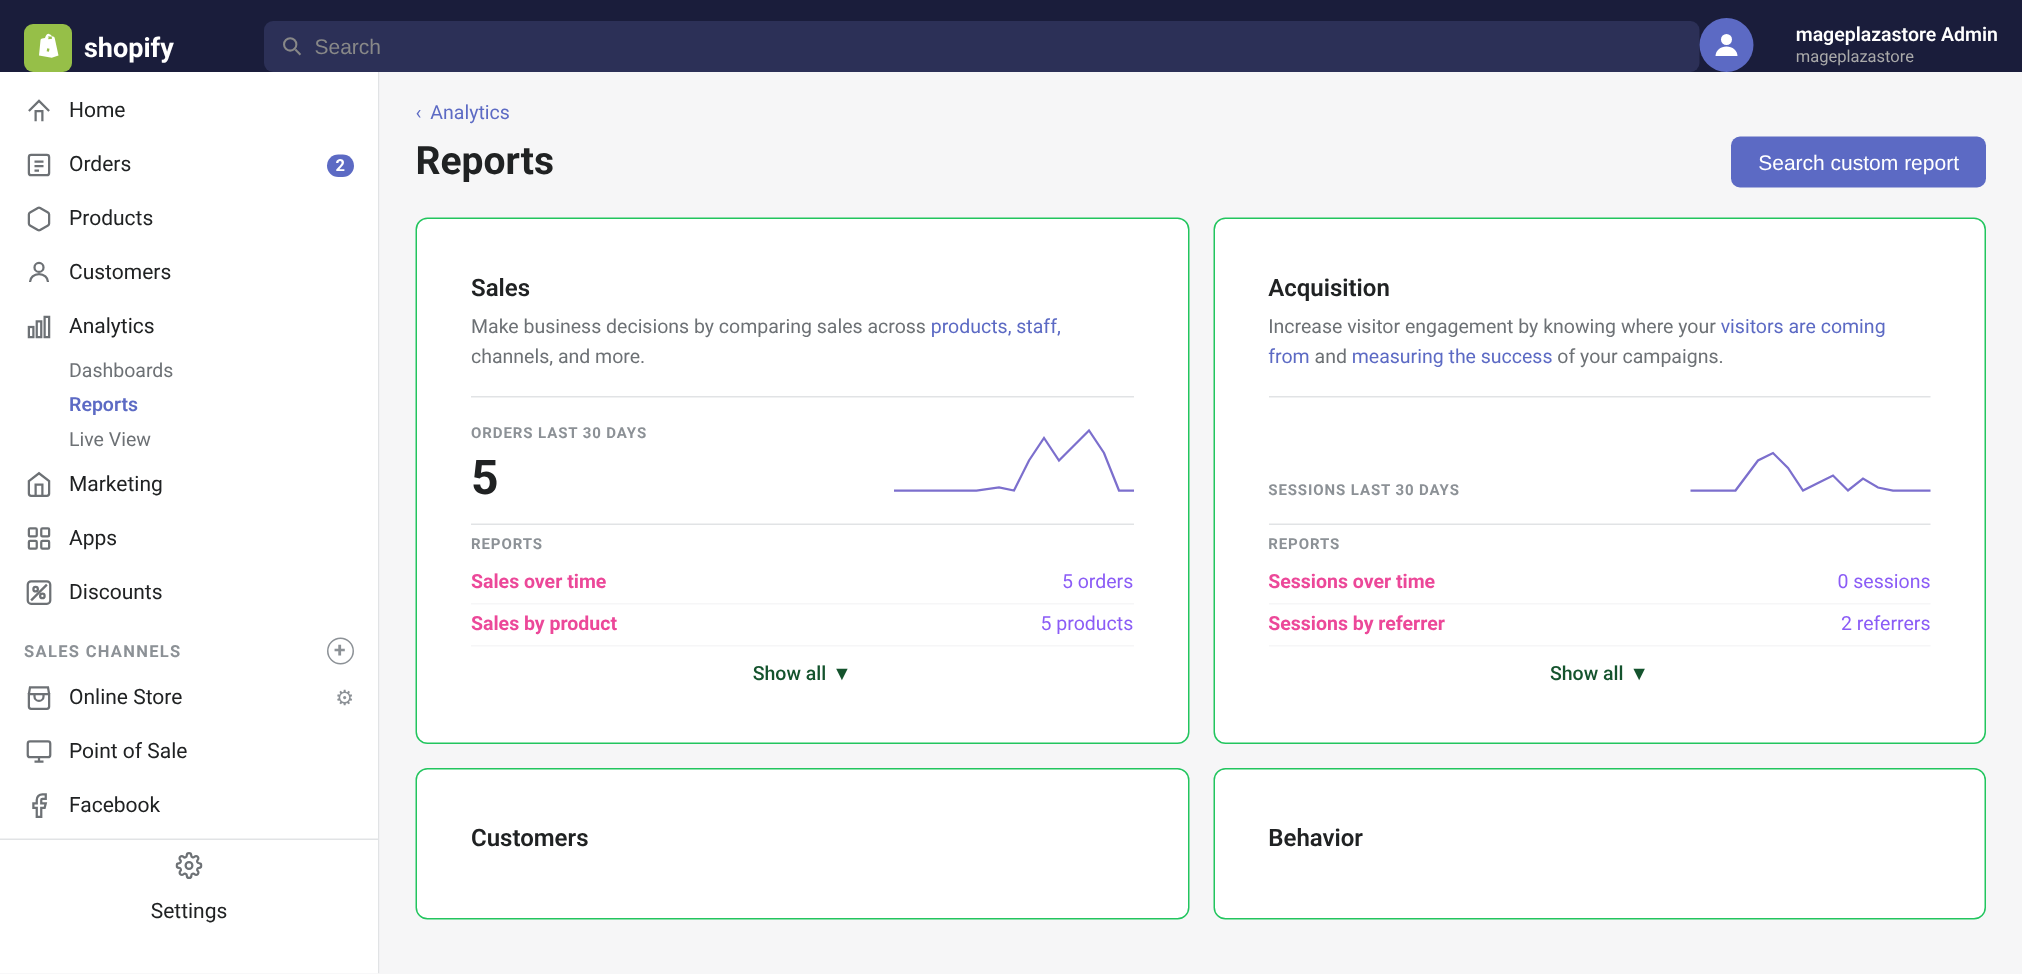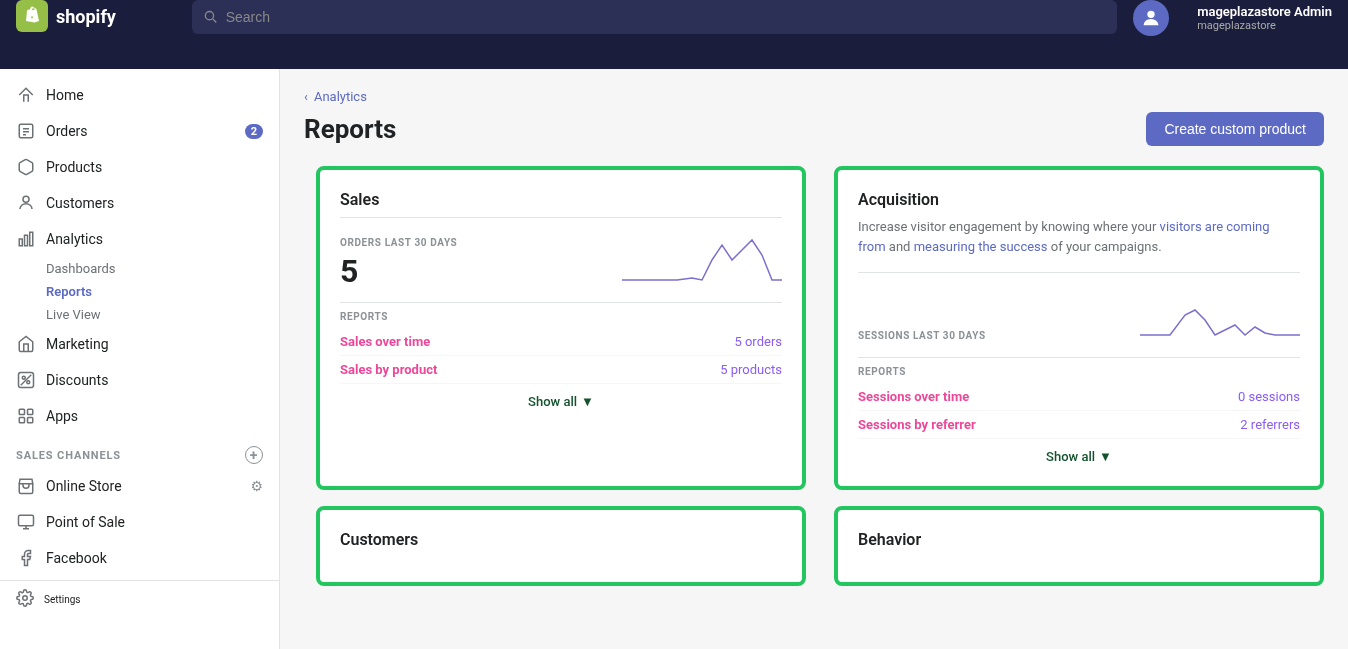--- a/index.html
+++ b/index.html
@@ -1,25 +1,24 @@
 <!DOCTYPE html>
 <html><head>
   <meta charset="utf-8">
   <style>
     * { box-sizing: border-box; margin: 0; padding: 0; }
     body { font-family: -apple-system, BlinkMacSystemFont, 'Segoe UI', Roboto, sans-serif; background: #f6f6f7; display: flex; flex-direction: column; height: 649px; overflow: hidden; }
 
     
     .topnav {
       background: #1a1d3b;
-      height: 69px;
-      display: flex;
-      align-items: flex-start;
+      height: 48px;
+      display: flex;
+      align-items: flex-end;
       padding: 0 16px;
-      gap: 16px;
       flex-shrink: 0;
       z-index: 10;
     }
     .logo-area {
       display: flex;
       align-items: center;
       gap: 8px;
       color: #fff;
       font-size: 18px;
       font-weight: 700;
@@ -79,21 +78,21 @@
 
     
     .main-layout {
       display: flex;
       flex: 1;
       overflow: hidden;
     }
 
     
     .sidebar {
-      width: 280px;
+      width: 253px;
       background: #fff;
       border-right: 1px solid #e1e3e5;
       overflow-y: auto;
       flex-shrink: 0;
       padding: 8px 0;
     }
     .sidebar-item {
       display: flex;
       align-items: center;
       gap: 10px;
@@ -140,22 +139,22 @@
     }
     .sidebar-section-title .add-btn {
       width: 18px; height: 18px;
       border-radius: 50%;
       border: 1.5px solid #8c9196;
       display: flex; align-items: center; justify-content: center;
       font-size: 14px; color: #8c9196; cursor: pointer;
     }
     .settings-item {
       display: flex; align-items: center; gap: 10px;
-      padding: 8px 16px; font-size: 10px; color: #202223;
-      cursor: pointer; border-top: 1px solid #e1e3e5; margin-top: 4px;
+      padding: 8px 16px; font-size: 14px; color: #202223;
+      cursor: pointer; border-top: 1px solid #e1e3e5; margin-top: 4px; flex-direction: column;
     }
 
     
     .content {
       flex: 1;
       overflow-y: auto;
       padding: 20px 24px;
       background: #f6f6f7;
     }
     .breadcrumb {
@@ -191,23 +190,22 @@
 
     
     .cards-grid {
       display: grid;
       grid-template-columns: 1fr 1fr;
       gap: 16px;
     }
     .card {
       background: #fff;
       border-radius: 8px;
-      border: 4px solid #22c55e;
-      padding: 20px;
-      margin-left: 12px;
+      border: 1px solid #22c55e;
+      padding: 36px;
     }
     .card-title {
       font-size: 16px;
       font-weight: 600;
       color: #202223;
       margin-bottom: 8px;
     }
     .card-desc {
       font-size: 13px;
       color: #6d7175;
@@ -379,41 +377,41 @@
             <path d="M3 9l9-7 9 7v11a2 2 0 01-2 2H5a2 2 0 01-2-2V9z"></path>
             <polyline points="9 22 9 12 15 12 15 22"></polyline>
           </svg>
       </span>
       <span>Marketing</span>
     </div>
 
     <div class="sidebar-item">
       <span class="icon">
         <svg width="18" height="18" viewBox="0 0 24 24" fill="none" stroke="currentColor" stroke-width="2">
+            <rect x="3" y="3" width="7" height="7" rx="1"></rect>
+            <rect x="14" y="3" width="7" height="7" rx="1"></rect>
+            <rect x="3" y="14" width="7" height="7" rx="1"></rect>
+            <rect x="14" y="14" width="7" height="7" rx="1"></rect>
+          </svg>
+      </span>
+      <span>Apps</span>
+    </div>
+
+    <div class="sidebar-item">
+      <span class="icon">
+        <svg width="18" height="18" viewBox="0 0 24 24" fill="none" stroke="currentColor" stroke-width="2">
             <circle cx="9" cy="9" r="2"></circle>
             <circle cx="15" cy="15" r="2"></circle>
             <line x1="5" y1="19" x2="19" y2="5"></line>
             <rect x="2" y="2" width="20" height="20" rx="3"></rect>
           </svg>
       </span>
       <span>Discounts</span>
     </div>
 
-    <div class="sidebar-item">
-      <span class="icon">
-        <svg width="18" height="18" viewBox="0 0 24 24" fill="none" stroke="currentColor" stroke-width="2">
-            <rect x="3" y="3" width="7" height="7" rx="1"></rect>
-            <rect x="14" y="3" width="7" height="7" rx="1"></rect>
-            <rect x="3" y="14" width="7" height="7" rx="1"></rect>
-            <rect x="14" y="14" width="7" height="7" rx="1"></rect>
-          </svg>
-      </span>
-      <span>Apps</span>
-    </div>
-
     <div class="sidebar-section-title">
       <span>SALES CHANNELS</span>
       <div class="add-btn">+</div>
     </div>
 
     <div class="sidebar-item">
       <span class="icon">
         <svg width="18" height="18" viewBox="0 0 24 24" fill="none" stroke="currentColor" stroke-width="2">
             <path d="M3 9l1-6h16l1 6"></path>
             <path d="M3 9h18v11a2 2 0 01-2 2H5a2 2 0 01-2-2V9z"></path>
@@ -455,27 +453,30 @@
     </div>
   </aside>
 
   <main class="content">
     <div class="breadcrumb">
       <span>‹</span>
       <span>Analytics</span>
     </div>
     <div class="page-header">
       <h1 class="page-title">Reports</h1>
-      <button class="btn-primary">Create custom product</button>
+      <button class="btn-primary">Search custom report</button>
     </div>
 
     <div class="cards-grid">
 
       <div class="card">
         <div class="card-title">Sales</div>
+        <div class="card-desc">
+          Make business decisions by comparing sales across <span class="highlight">products, staff,</span> channels, and more.
+        </div>
         <div class="card-metric-section">
           <div>
             <div class="metric-label">ORDERS LAST 30 DAYS</div>
             <div class="metric-value">5</div>
           </div>
           <div class="sparkline-area">
             <svg class="sparkline" width="160" height="60" viewBox="0 0 160 60">
               <polyline fill="none" stroke="#7c6fcd" stroke-width="1.5" points="0,50 20,50 40,50 55,50 70,48 80,50 90,30 100,15 110,30 120,20 130,10 140,25 150,50 160,50"></polyline>
             </svg>
           </div>

